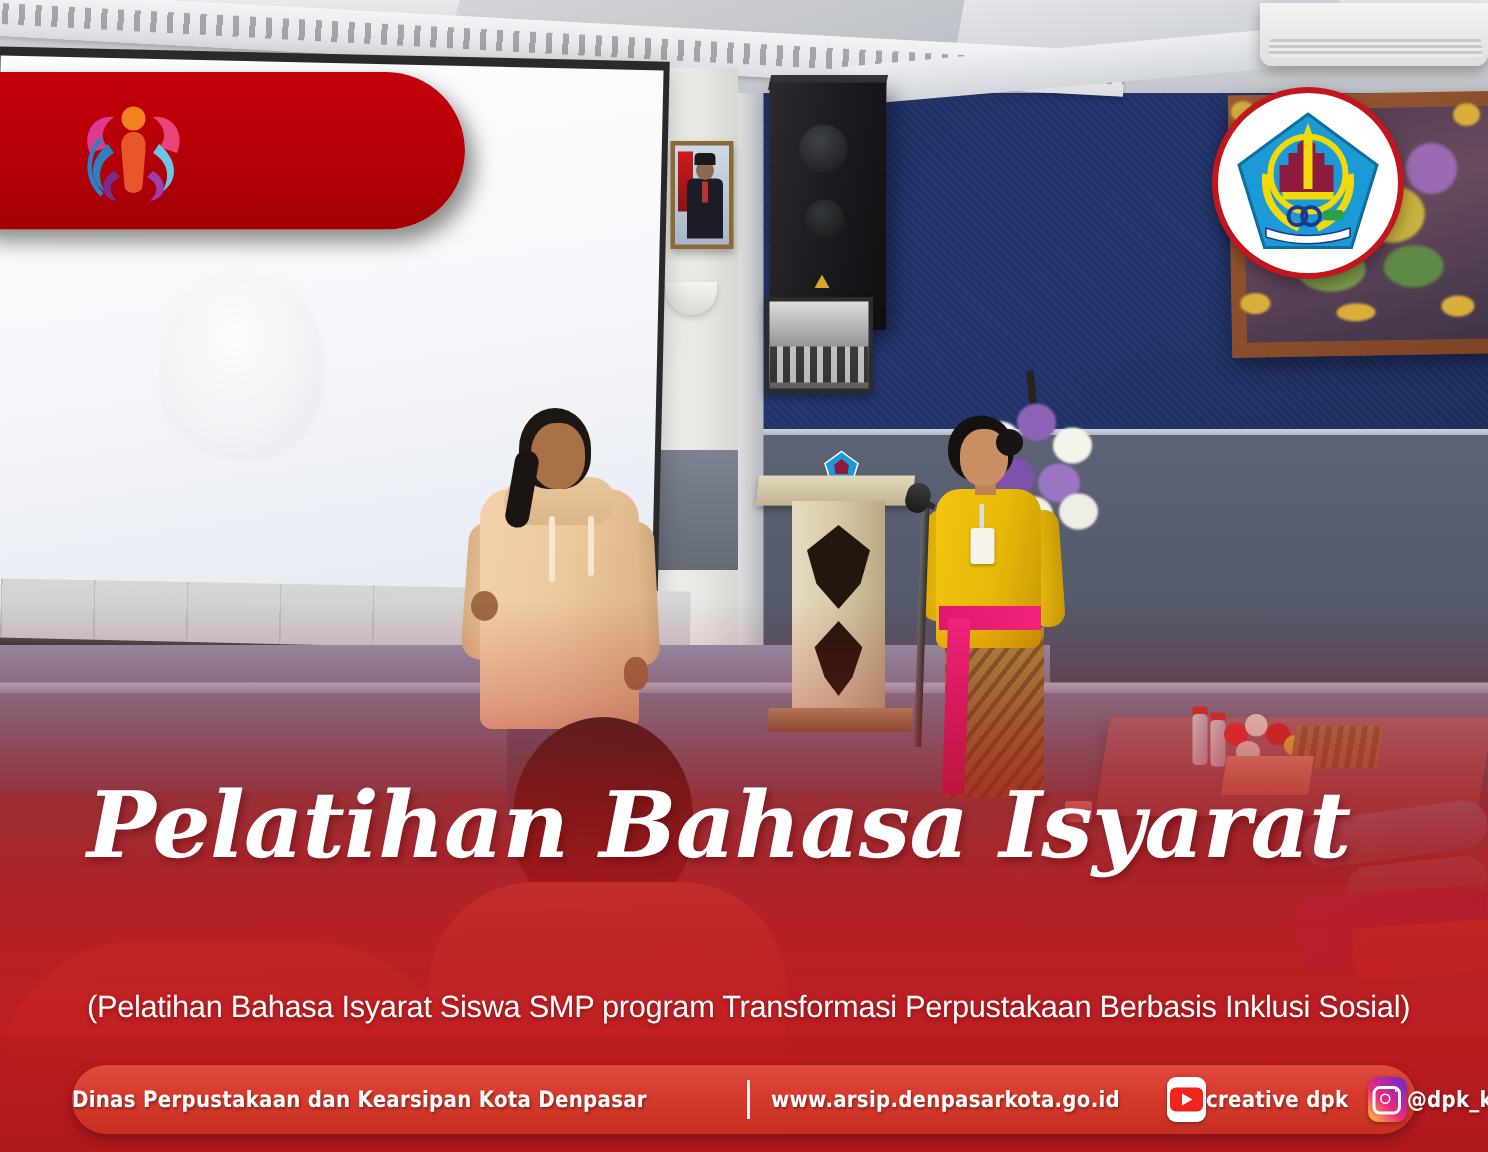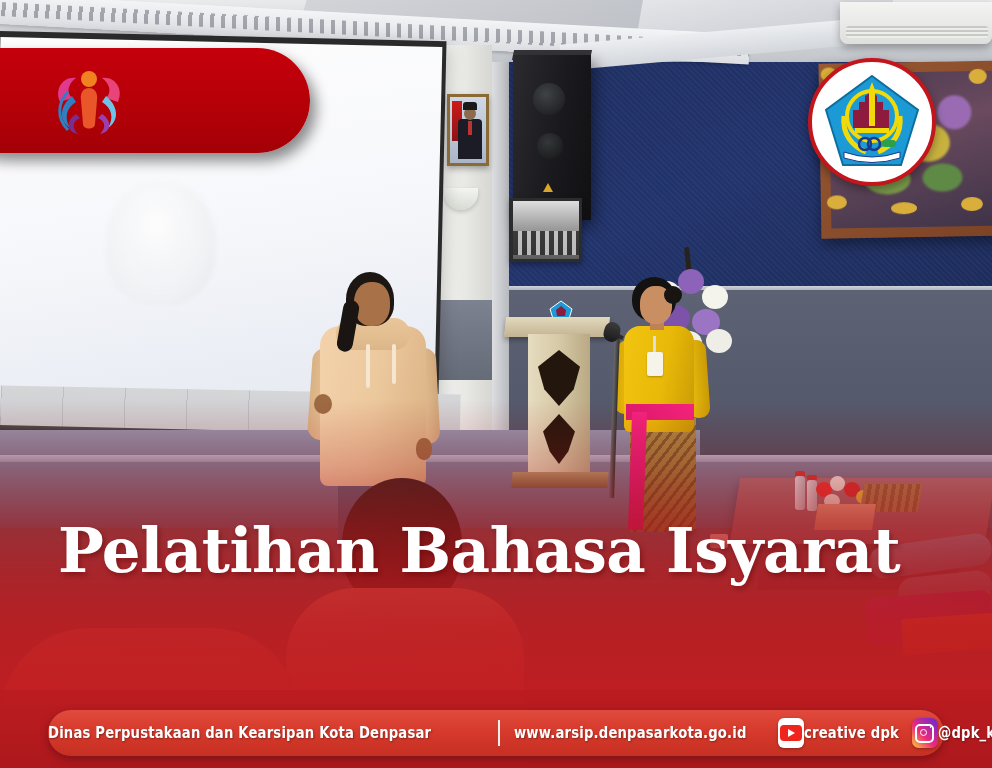--- a/index.html
+++ b/index.html
@@ -426,21 +426,21 @@
     border-radius:50%;background:#fff;
     border:4px solid #c3161c;
     box-shadow:0 4px 10px rgba(0,0,0,.35);
     display:flex;align-items:center;justify-content:center;
   }
 
   
   .title-wrap{position:absolute;left:58px;top:520px;width:880px;}
   .title-main{
     font-family:"DejaVu Serif",serif;
-    font-weight:bold;
+    font-style:italic;font-weight:bold;
     font-size:61px;color:#fff;line-height:1;
     letter-spacing:-0.5px;
     text-shadow:2px 3px 5px rgba(90,0,5,.45);
     white-space:nowrap;
   }
   .title-sub{
     font-family:"DejaVu Serif",serif;
     font-style:italic;font-weight:bold;
     font-size:41px;color:#fff;line-height:1;
     margin-top:8px;letter-spacing:-0.3px;
@@ -653,20 +653,21 @@
     <div class="aud-shoulders2"></div>
 
   </div>
 
   <div class="red-overlay"></div>
   <div class="red-bottom-solid"></div>
 
   <div class="title-wrap">
     <div class="title-main">Pelatihan Bahasa Isyarat</div>
   </div>
+  <div class="caption">(Pelatihan Bahasa Isyarat Siswa SMP program Transformasi Perpustakaan Berbasis Inklusi Sosial)</div>
 
   <div class="logo-banner">
     <div class="logo-mark">
       <svg viewBox="0 0 78 78" width="78" height="78">
         <path d="M10 40 C4 26 14 14 26 16 C18 22 16 30 22 36 Z" fill="#e03a8e"></path>
         <path d="M68 40 C74 26 64 14 52 16 C60 22 62 30 56 36 Z" fill="#e8447a"></path>
         <circle cx="39" cy="17" r="8" fill="#f0821f"></circle>
         <path d="M39 26 C33 26 30 31 31 38 L33 62 C33 68 45 68 45 62 L47 38 C48 31 45 26 39 26 Z" fill="#e8562a"></path>
         <path d="M22 34 C10 44 8 58 20 66 C14 56 16 46 26 40 Z" fill="#2f7fc1"></path>
         <path d="M56 34 C68 44 70 58 58 66 C64 56 62 46 52 40 Z" fill="#6fc3e8"></path>

